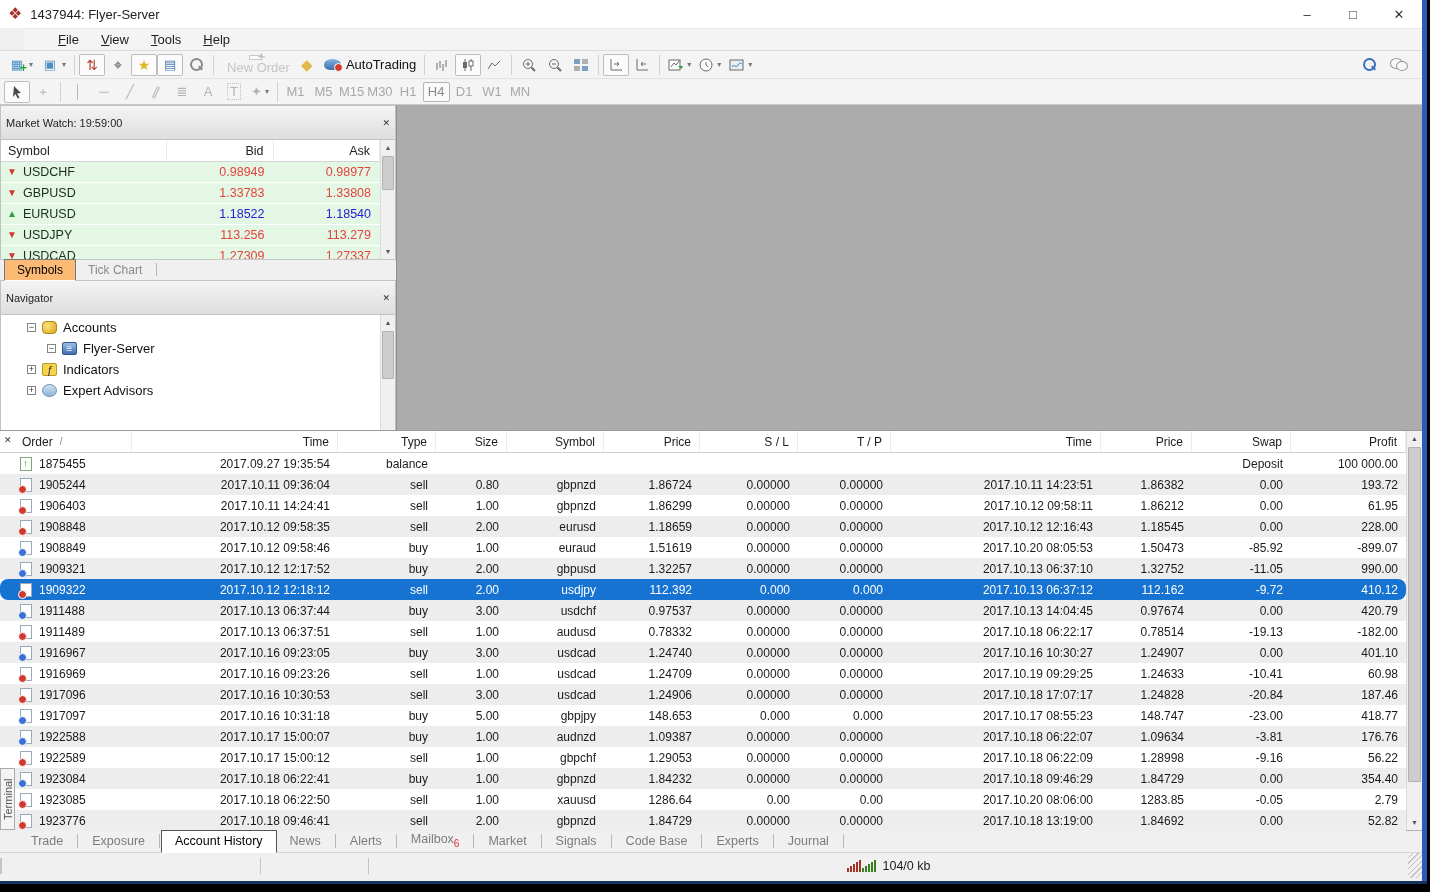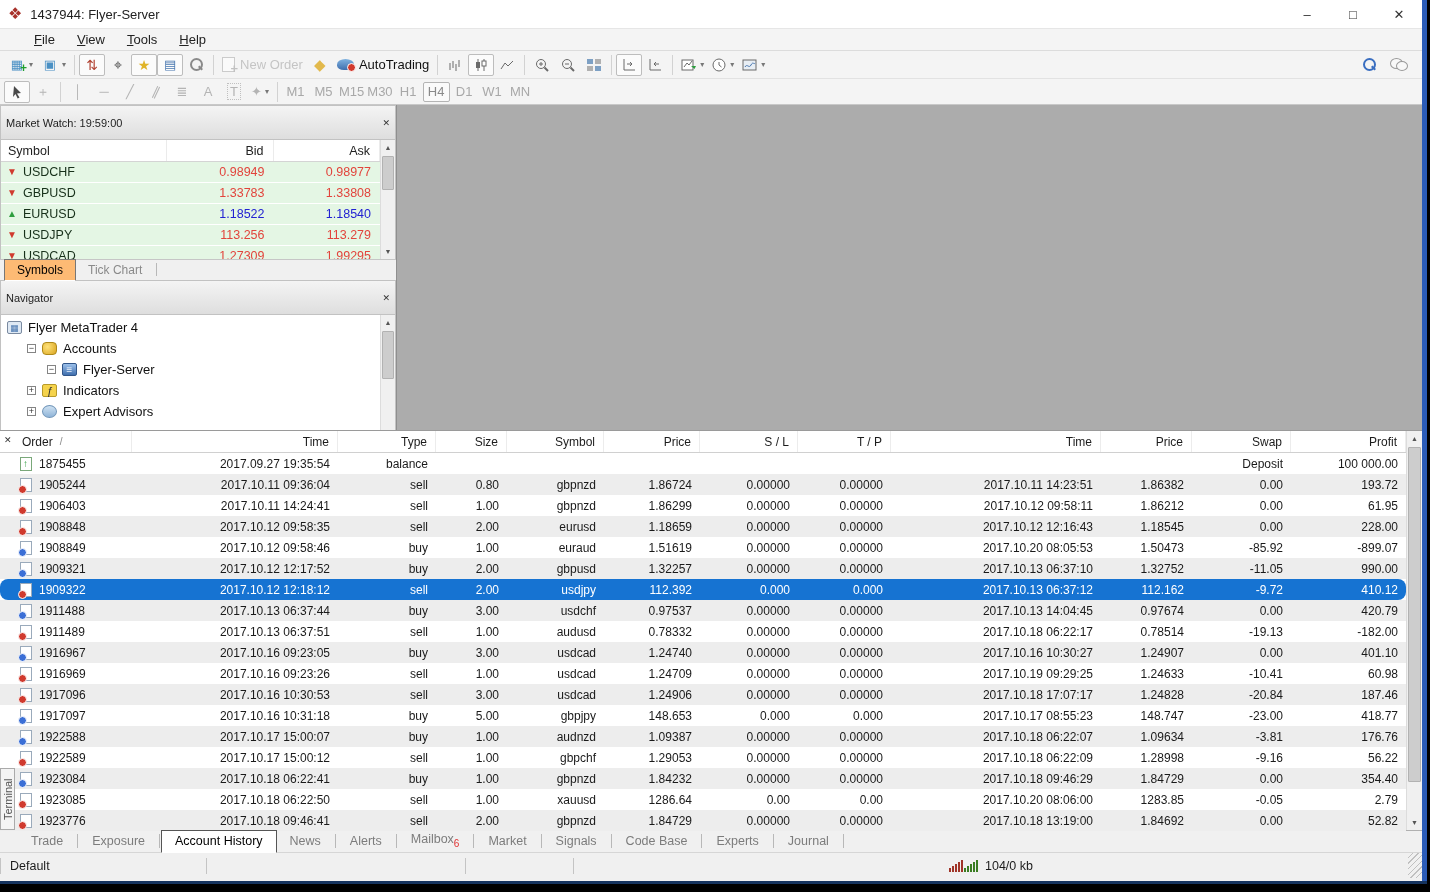--- a/index.html
+++ b/index.html
@@ -11,31 +11,31 @@
   .edge-bottom { position:absolute; left:0; top:881px; width:1427px; height:3px; background:#15335e; }
 
   
   .titlebar { height:28px; background:#fff; display:flex; align-items:center; padding-left:8px; flex:0 0 auto; }
   .app-logo { color:#a8322b; font-size:16px; margin-right:8px; line-height:1; }
   .title-text { font-size:13px; color:#222; }
   .win-controls { margin-left:auto; display:flex; height:100%; }
   .win-btn { width:46px; display:flex; align-items:center; justify-content:center; color:#333; font-size:13px; cursor:default; }
 
   
-  .menubar { height:22px; background:#f4f4f4; border-top:1px solid #e6e6e6; display:flex; align-items:center; padding-left:23px; flex:0 0 auto; }
+  .menubar { height:22px; background:#f4f4f4; border-top:1px solid #e6e6e6; display:flex; align-items:center; padding-left:23px; flex:0 0 auto;margin-left:24px; }
   .menu-item { display:inline-block; padding:2px 11px; font-size:13px; color:#222; }
   .menu-item::first-letter { text-decoration:underline; }
 
   
   .toolbar1 { height:28px; background:#f4f4f4; border-top:1px solid #dcdcdc; display:flex; align-items:center; padding:0 6px 0 4px; flex:0 0 auto; }
   .toolbar2 { height:26px; background:#f4f4f4; border-top:1px solid #e2e2e2; display:flex; align-items:center; padding-left:4px; flex:0 0 auto; }
   .tsep { width:1px; height:20px; background:#d2d2d2; margin:0 4px; }
   .tbtn { height:22px; min-width:26px; padding:0 3px; display:flex; align-items:center; justify-content:center; border:1px solid transparent; border-radius:2px; }
   .tbtn.pressed { border-color:#bdbdbd; background:#fbfbfb; }
-  .tbtn.disabled { opacity:.55; }
+  .tbtn.disabled { opacity:.55;flex-direction:column; }
   .dd { font-size:8px; color:#777; margin-left:3px; }
   .tlabel { font-size:13px; margin-left:5px; color:#111; }
   .tlabel.gray { color:#9d9d9d; }
   .g { width:18px; height:16px; display:flex; align-items:center; justify-content:center; font-size:13px; position:relative; }
   .g-chartplus::before { content:"▦"; color:#4a90c4; }
   .g-chartplus::after { content:"+"; position:absolute; right:-1px; bottom:-2px; color:#1f9e2e; font-weight:bold; font-size:12px; }
   .g-profiles::before { content:"▣"; color:#4a90c4; }
   .g-mw::before { content:"⇅"; color:#b04030; font-size:14px; }
   .g-dw::before { content:"⌖"; color:#555; font-size:15px; }
   .g-nav::before { content:"★"; color:#e0b428; font-size:14px; }
@@ -390,21 +390,21 @@
                   </div>
                   <div class="mw-cell mw-num tone-red">113.256</div>
                   <div class="mw-cell mw-num tone-red">113.279</div>
                 </div>
                 <div class="mw-row">
                   <div class="mw-cell mw-sym">
                     <span class="arr down">▼</span>
                     <span>USDCAD</span>
                   </div>
                   <div class="mw-cell mw-num tone-red">1.27309</div>
-                  <div class="mw-cell mw-num tone-red">1.99295</div>
+                  <div class="mw-cell mw-num tone-red">1.27337</div>
                 </div>
               </div>
             <div class="vscroll">
               <div class="vs-arrow">▲</div>
               <div class="vs-thumb" style="top:16px;height:34px"></div>
               <div class="vs-arrow bottom">▼</div>
             </div>
           </div>
           <div class="panel-tabs" id="mw-tabs">
               <div class="ptab active">Symbols</div>
@@ -413,24 +413,20 @@
             </div>
         </div>
 
         <div class="panel">
           <div class="panel-title">
             <span>Navigator</span>
             <span class="panel-x">✕</span>
           </div>
           <div class="nav-body">
             <div class="tree" id="nav-tree">
-                <div class="tree-row" style="padding-left: 6px;">
-                  <span class="tico ic-mt4"></span>
-                  <span>Flyer MetaTrader 4</span>
-                </div>
                 <div class="tree-row" style="padding-left: 26px;">
                   <span class="expander">−</span>
                   <span class="tico ic-accounts"></span>
                   <span>Accounts</span>
                 </div>
                 <div class="tree-row" style="padding-left: 46px;">
                   <span class="expander">−</span>
                   <span class="tico ic-server"></span>
                   <span>Flyer-Server</span>
                 </div>
@@ -840,21 +836,20 @@
         <div class="ttab">Code Base</div>
         <span class="ttab-sep"></span>
         <div class="ttab">Experts</div>
         <span class="ttab-sep"></span>
         <div class="ttab">Journal</div>
         <span class="ttab-sep"></span>
       </div>
 
     <div class="statusbar">
       <div class="sb-div"></div>
-      <div class="sb-seg sb-profile">Default</div>
       <div class="sb-div"></div>
       <div class="sb-seg sb-e1"></div>
       <div class="sb-div"></div>
       <div class="sb-seg sb-e2"></div>
       <div class="sb-div"></div>
       <div class="sb-seg sb-traffic">
         <span class="bars" id="traffic-bars">
             <i style="height: 4px; background: rgb(160, 52, 40);"></i>
             <i style="height: 6px; background: rgb(160, 52, 40);"></i>
             <i style="height: 8px; background: rgb(160, 52, 40);"></i>

